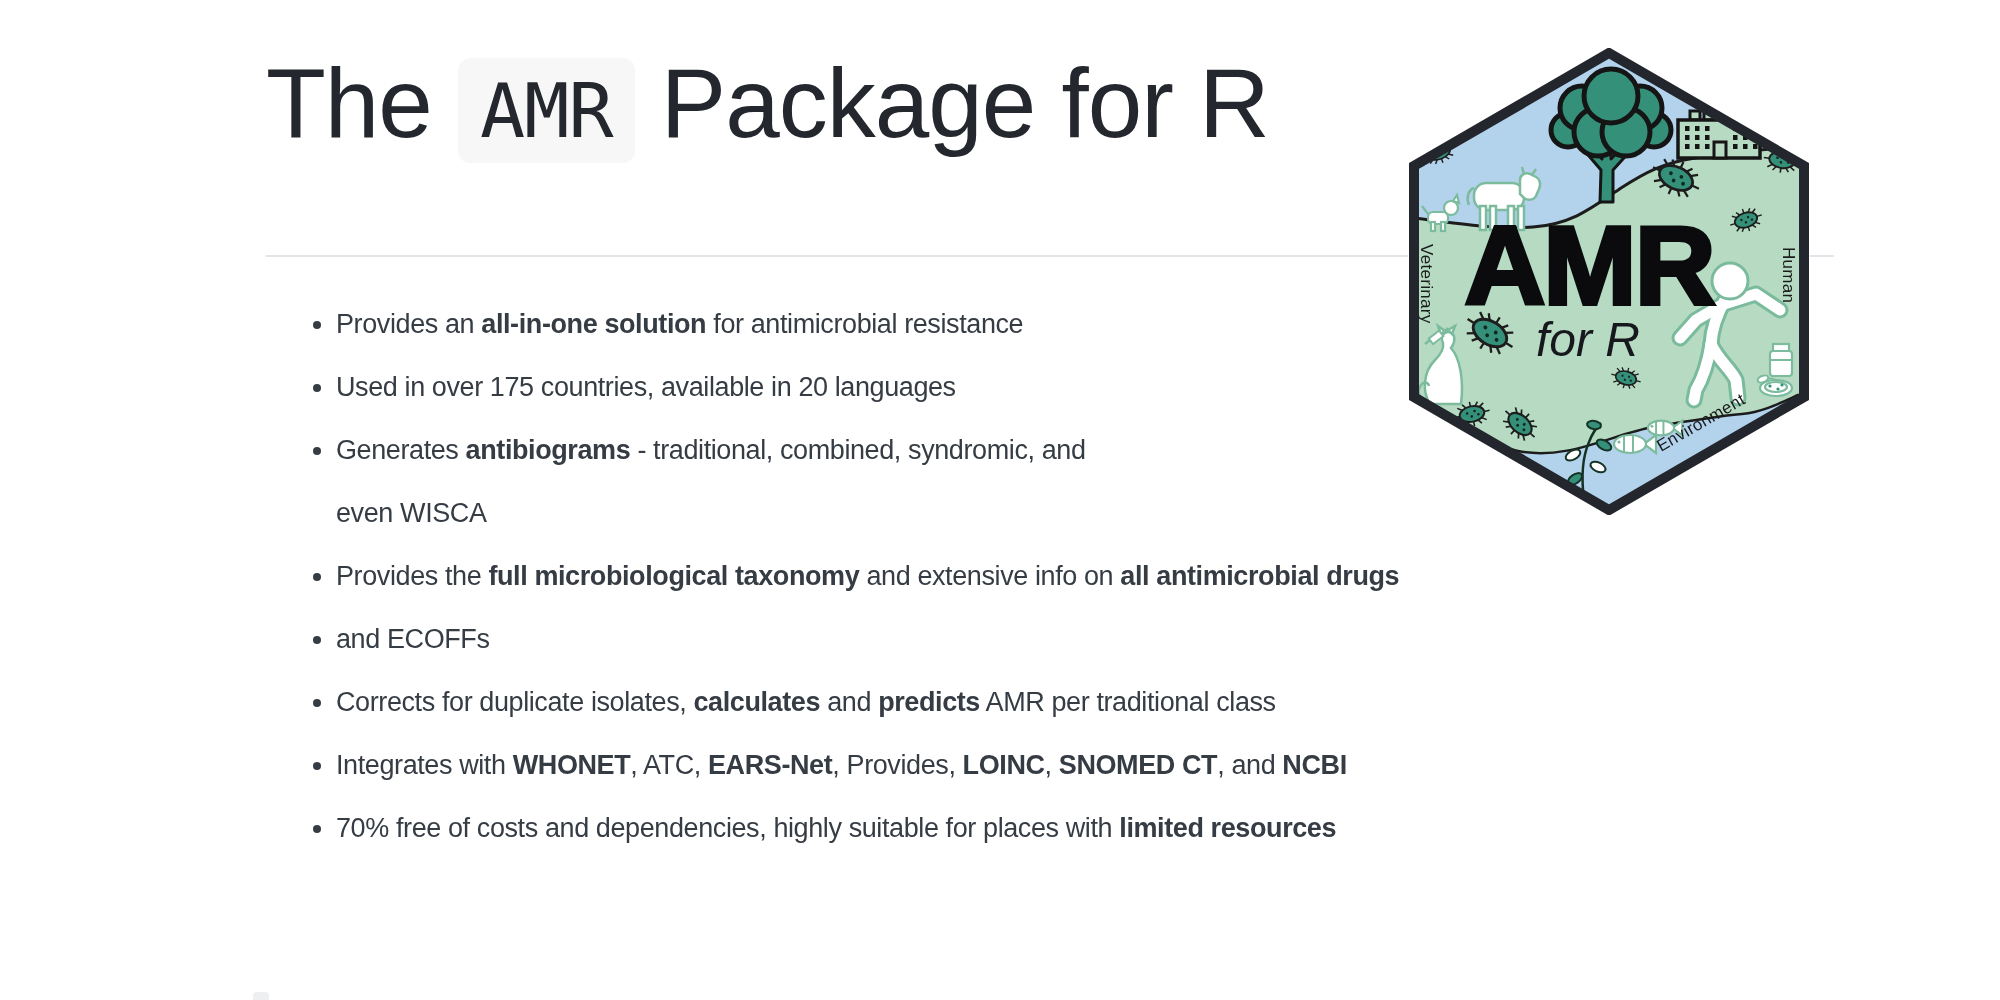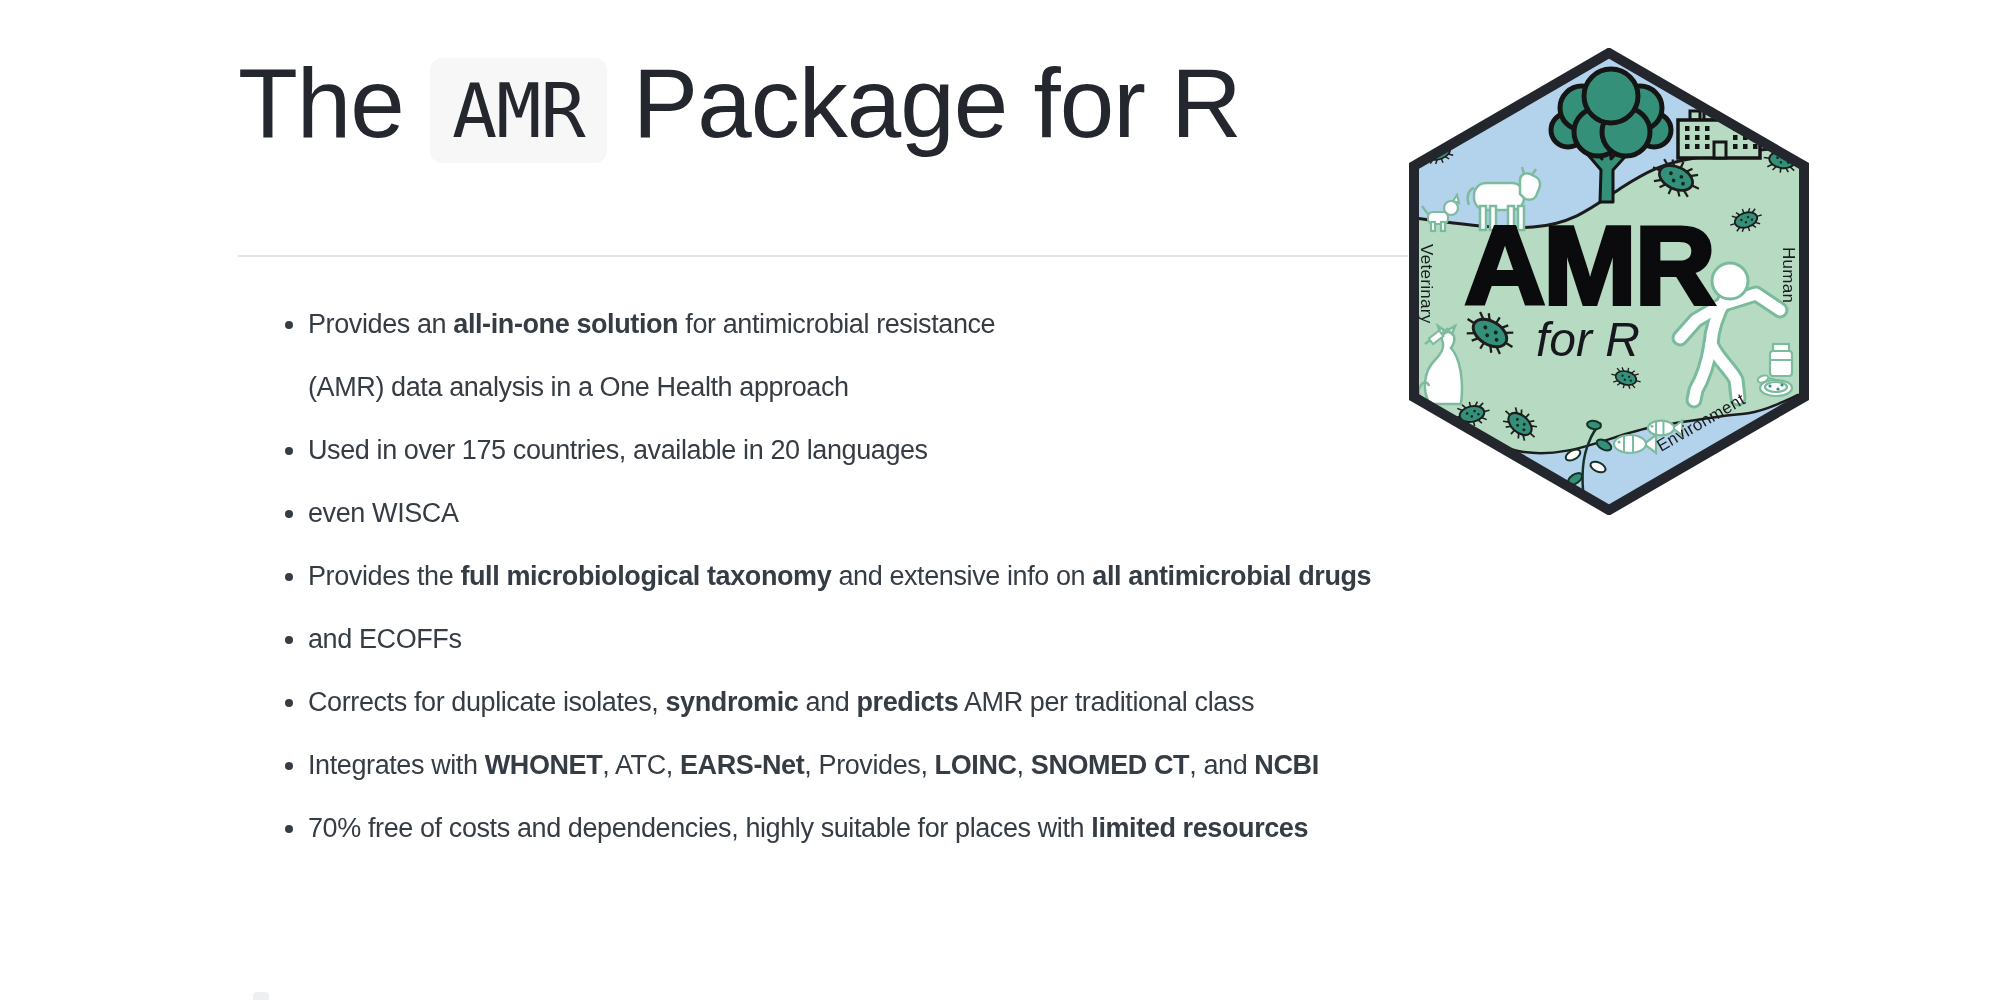--- a/index.html
+++ b/index.html
@@ -3,21 +3,21 @@
 <meta charset="utf-8">
 <style>
   * { margin:0; padding:0; box-sizing:border-box; }
   html,body { background:#ffffff; }
   body {
     width:2000px; height:1000px; position:relative; overflow:hidden;
     font-family:"Liberation Sans", sans-serif;
     color:#363c44;
   }
   .main {
-    position:absolute; left:238px; top:0; width:1568px;
+    position:absolute; left:266px; top:0; width:1568px;
   }
   h1.page-title {
     padding-top:44px;
     font-size:98px; line-height:118px; font-weight:400;
     color:#24282e; letter-spacing:-1px;
     white-space:nowrap;
   }
   .code-chip {
     display:inline-block;
     font-family:"DejaVu Sans Mono", monospace;
@@ -55,36 +55,36 @@
 </style>
 </head>
 <body>
 
 <div class="main">
   <h1 class="page-title"><span>The </span><span class="code-chip">AMR</span><span> Package for R</span></h1>
   <hr class="divider">
   <ul class="features">
       <li>
         <span class="ln"><span>Provides an </span><strong>all-in-one solution</strong><span> for antimicrobial resistance</span></span>
-        <span class="ln"><span>(AMR) data analysis in a One Health approach</span></span>
       </li>
       <li>
         <span class="ln"><span>Used in over 175 countries, available in 20 languages</span></span>
       </li>
       <li>
+        <span class="ln"><span>Generates </span><strong>antibiograms</strong><span> - traditional, combined, syndromic, and</span></span>
         <span class="ln"><span>even WISCA</span></span>
       </li>
       <li>
         <span class="ln"><span>Provides the </span><strong>full microbiological taxonomy</strong><span> and extensive info on </span><strong>all antimicrobial drugs</strong></span>
       </li>
       <li>
         <span class="ln"><span>and ECOFFs</span></span>
       </li>
       <li>
-        <span class="ln"><span>Corrects for duplicate isolates, </span><strong>syndromic</strong><span> and </span><strong>predicts</strong><span> AMR per traditional class</span></span>
+        <span class="ln"><span>Corrects for duplicate isolates, </span><strong>calculates</strong><span> and </span><strong>predicts</strong><span> AMR per traditional class</span></span>
       </li>
       <li>
         <span class="ln"><span>Integrates with </span><strong>WHONET</strong><span>, ATC, </span><strong>EARS-Net</strong><span>, Provides, </span><strong>LOINC</strong><span>, </span><strong>SNOMED CT</strong><span>, and </span><strong>NCBI</strong></span>
       </li>
       <li>
         <span class="ln"><span>70% free of costs and dependencies, highly suitable for places with </span><strong>limited resources</strong></span>
       </li>
     </ul>
 </div>
 

